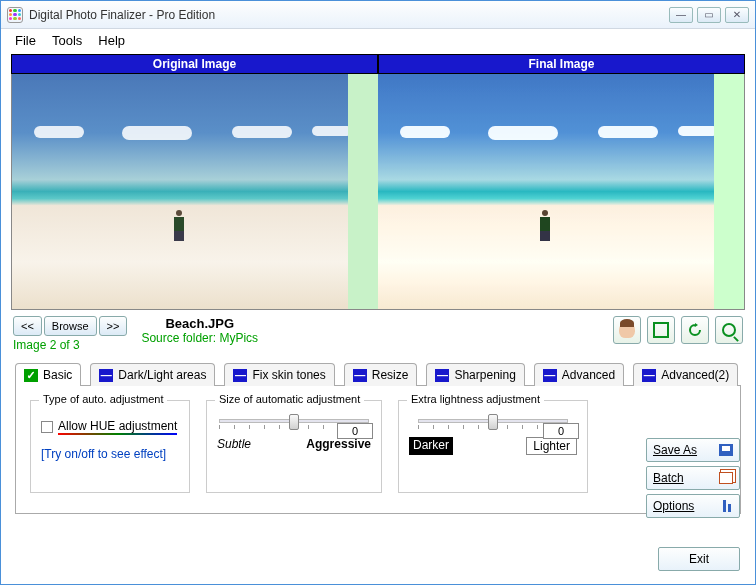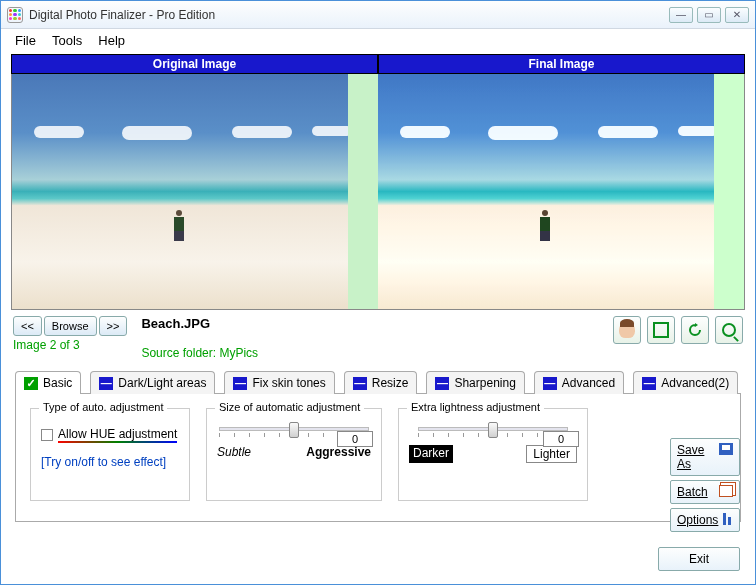--- a/index.html
+++ b/index.html
@@ -24,23 +24,23 @@
   .person .head{width:6px;height:6px;background:#5a4a3a;border-radius:50%;margin:0 auto;}
   .person .bod{width:10px;height:14px;background:#2a4a2a;margin:1px auto 0;}
   .person .legs{width:10px;height:10px;background:#3a3a4a;margin:0 auto;}
   .clouds{position:absolute;top:22%;left:0;right:0;height:30px;}
   .cloud{position:absolute;background:#fff;border-radius:10px;opacity:.85;}
   .c1{left:6%;width:50px;height:12px;} .c2{left:30%;width:70px;height:14px;} .c3{left:60%;width:60px;height:12px;} .c4{left:82%;width:40px;height:10px;}
   .toolbar-row { display:flex; align-items:flex-start; margin: 6px 12px 10px; }
   .navgroup{display:flex;flex-direction:column;gap:2px;}
   .navbtns{display:flex;gap:2px;}
   .btn3{border:1px solid #8aa;background:linear-gradient(#fdfefe,#dceaf6);padding:3px 7px;border-radius:3px;font-size:11px;cursor:default;}
-  .fileinfo{margin-left:14px;}
+  .fileinfo{margin-left:14px;text-align:center;}
   .filename{font-weight:bold;font-size:13px;}
-  .source{color:#00a000;margin-top:15px;}
+  .source{color:#00a000;}
   .counter{color:#00a000;}
   .right-icons{margin-left:auto;display:flex;gap:6px;}
   .ibtn{width:28px;height:28px;border:1px solid #8aa;background:linear-gradient(#fdfefe,#e8f2e8);border-radius:3px;display:flex;align-items:center;justify-content:center;}
   .face{width:16px;height:16px;background:#f0c8a8;border-radius:50% 50% 40% 40%;position:relative;}
   .face::before{content:"";position:absolute;top:-3px;left:1px;right:1px;height:8px;background:#7a4a2a;border-radius:50% 50% 0 0;}
   .crop{width:16px;height:16px;border:2px solid #0a9020;position:relative;}
   .rot{width:16px;height:16px;position:relative;}
   .rot svg{width:16px;height:16px;}
   .mag{width:14px;height:14px;border:2px solid #0a9020;border-radius:50%;position:relative;}
   .mag::after{content:"";position:absolute;right:-5px;bottom:-5px;width:6px;height:2px;background:#0a9020;transform:rotate(45deg);}
@@ -66,21 +66,21 @@
   .slider-track{height:4px;background:#e4e4ee;border:1px solid #bbb;position:relative;}
   .slider-thumb{position:absolute;top:-6px;left:50%;width:10px;height:16px;background:linear-gradient(#fafafa,#d0d0d0);border:1px solid #888;border-radius:2px;transform:translateX(-50%);}
   .slider-ticks{display:flex;justify-content:space-between;margin-top:2px;}
   .slider-ticks span{width:1px;height:4px;background:#999;}
   .numbox{width:36px;border:1px solid #888;text-align:center;font-size:11px;padding:1px;position:absolute;right:8px;top:22px;background:#fff;}
   .scale-labels{display:flex;justify-content:space-between;margin-top:8px;font-style:italic;}
   .scale-labels .r{font-weight:bold;font-style:normal;}
   .dark-label{background:#000;color:#fff;padding:1px 4px;font-style:normal;}
   .light-box{border:1px solid #888;padding:1px 6px;font-style:normal;}
   .rightbtns{position:absolute;right:16px;top:438px;display:flex;flex-direction:column;gap:4px;}
-  .rbtn{width:70px;border:1px solid #8aa;background:linear-gradient(#fdfefe,#e8f2fa);padding:4px 6px;border-radius:2px;display:flex;justify-content:space-between;font-size:12px;cursor:default;}
+  .rbtn{width:94px;border:1px solid #8aa;background:linear-gradient(#fdfefe,#e8f2fa);padding:4px 6px;border-radius:2px;display:flex;align-items:center;justify-content:space-between;font-size:12px;cursor:default;}
   .rbtn .u{text-decoration:underline;}
   .ic-disk{width:14px;height:12px;background:#3060c0;position:relative;}
   .ic-disk::after{content:"";position:absolute;left:3px;top:2px;width:8px;height:5px;background:#fff;}
   .ic-batch{width:14px;height:12px;border:1px solid #c05020;background:#fff;box-shadow:2px -2px 0 #fff,2px -2px 0 1px #c05020;}
   .ic-opt{width:12px;height:12px;position:relative;}
   .ic-opt::before{content:"";position:absolute;width:3px;height:12px;background:#3060c0;left:2px;}
   .ic-opt::after{content:"";position:absolute;width:3px;height:8px;background:#3060c0;left:7px;top:4px;}
   .exitbtn{position:absolute;right:16px;bottom:14px;width:82px;border:1px solid #8aa;background:linear-gradient(#fdfefe,#e8f2fa);padding:4px;text-align:center;border-radius:2px;font-size:12px;}
 </style>
 </head>

